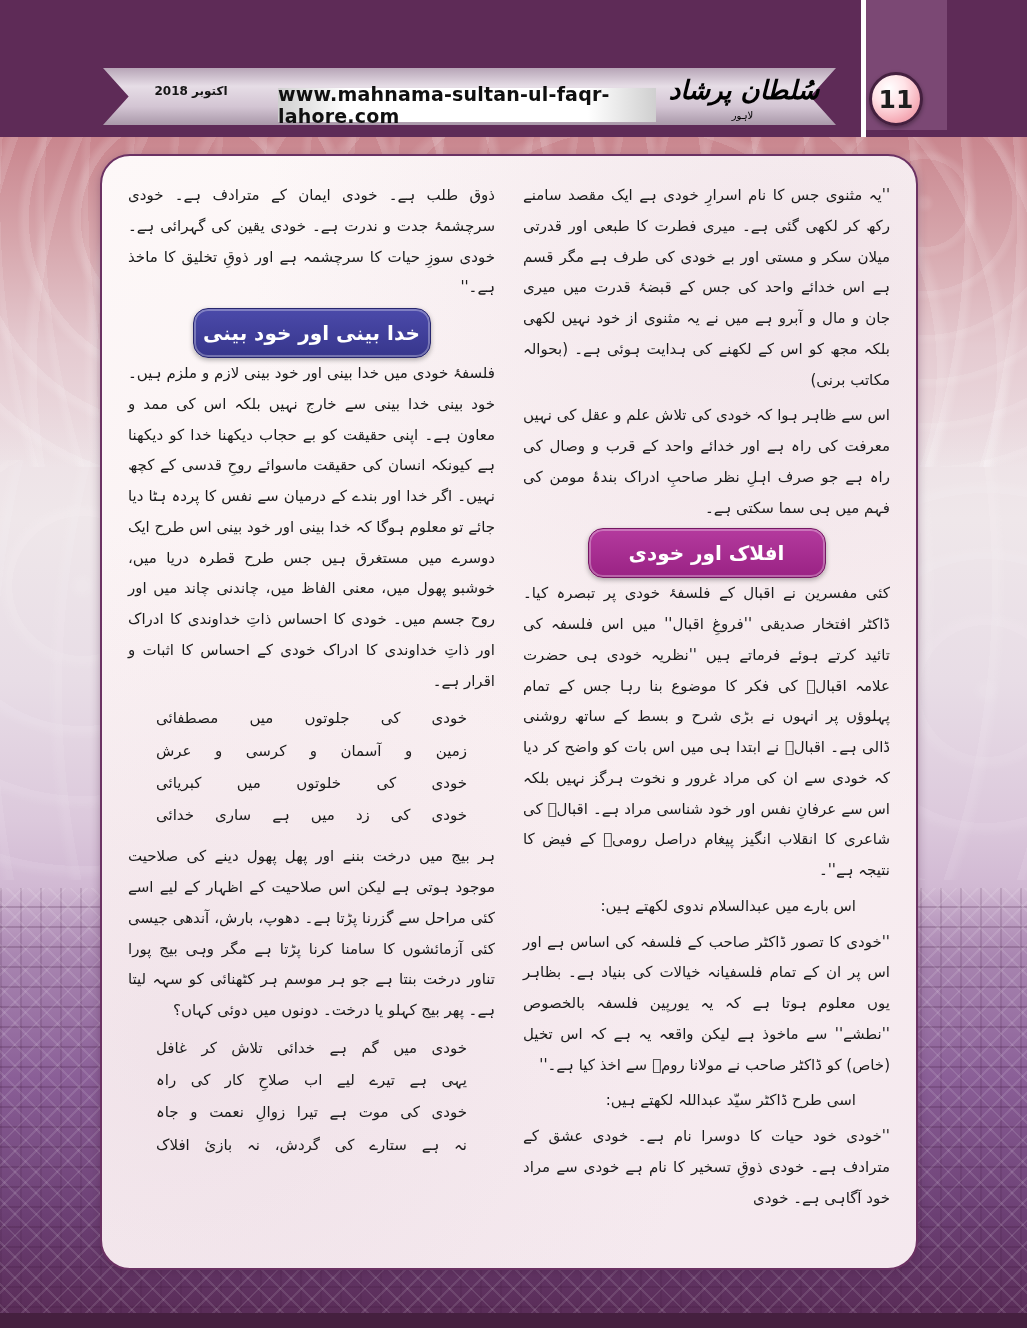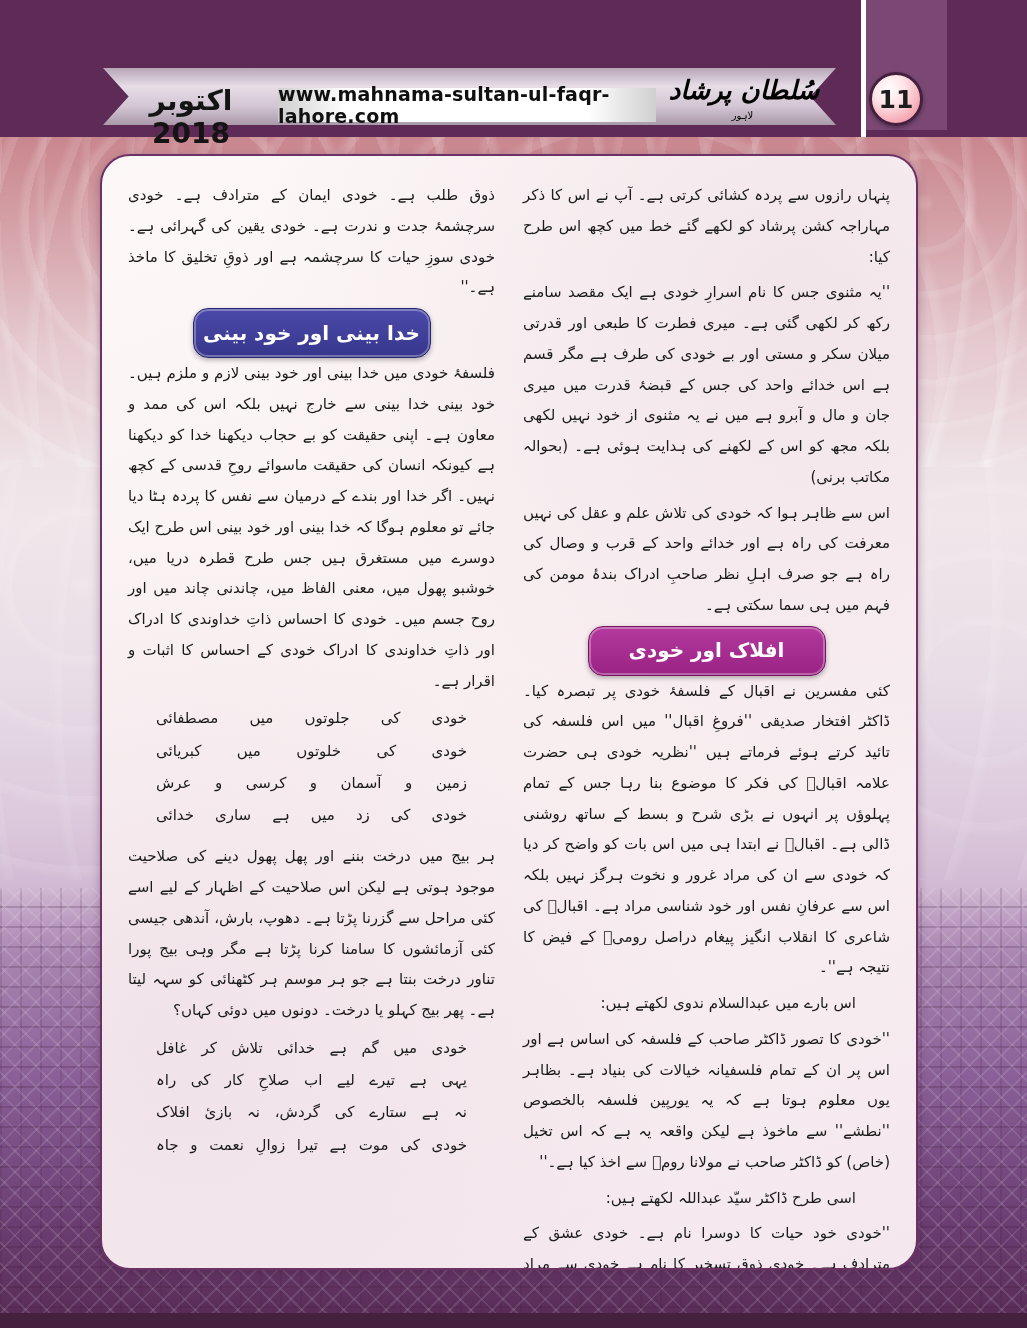--- a/index.html
+++ b/index.html
@@ -48,21 +48,21 @@
   }
   .url-strip {
     position:absolute; left:278px; top:88px; width:378px; height:34px;
     background:linear-gradient(90deg,#cfcfcf,#ffffff 18%,#ffffff 82%,#cfcfcf);
     display:flex; align-items:center; justify-content:center;
     font-size:19px; font-weight:bold; color:#101010; letter-spacing:.2px;
     direction:ltr;
   }
   .issue-date {
     position:absolute; left:126px; top:84px; width:130px; text-align:center;
-    font-size:28px; font-weight:bold; color:#141414; direction:rtl;
+    font-size:12px; font-weight:bold; color:#141414; direction:rtl;
   }
   .masthead {
     position:absolute; left:658px; top:76px; width:172px; text-align:center;
     color:#000; direction:rtl; line-height:1.1;
   }
   .masthead .main { font-size:26px; font-weight:bold; font-style:italic; }
   .masthead .sub { font-size:10px; display:inline-block; margin-right:3px; }
   .header-divider { position:absolute; left:861px; top:0; width:5px; height:137px; background:#ffffff; }
   .pageno-box { position:absolute; left:866px; top:0; width:81px; height:130px; background:#7b4874; }
   .pageno-circle {
@@ -121,44 +121,43 @@
   </div>
   <div class="header-divider"></div>
   <div class="pageno-box"></div>
   <div class="pageno-circle">11</div>
 </div>
 
 <div class="card">
   <div class="card-inner">
 
     <div class="col">
-      <p>پنہاں رازوں سے پردہ کشائی کرتی ہے۔ آپ نے اس کا ذکر مہاراجہ کشن پرشاد کو لکھے گئے خط میں کچھ اس طرح کیا:</p>
       <p>''یہ مثنوی جس کا نام اسرارِ خودی ہے ایک مقصد سامنے رکھ کر لکھی گئی ہے۔ میری فطرت کا طبعی اور قدرتی میلان سکر و مستی اور بے خودی کی طرف ہے مگر قسم ہے اس خدائے واحد کی جس کے قبضۂ قدرت میں میری جان و مال و آبرو ہے میں نے یہ مثنوی از خود نہیں لکھی بلکہ مجھ کو اس کے لکھنے کی ہدایت ہوئی ہے۔ (بحوالہ مکاتب برنی)</p>
       <p>اس سے ظاہر ہوا کہ خودی کی تلاش علم و عقل کی نہیں معرفت کی راہ ہے اور خدائے واحد کے قرب و وصال کی راہ ہے جو صرف اہلِ نظر صاحبِ ادراک بندۂ مومن کی فہم میں ہی سما سکتی ہے۔</p>
       <div class="banner banner-magenta">افلاک اور خودی</div>
       <p>کئی مفسرین نے اقبال کے فلسفۂ خودی پر تبصرہ کیا۔ ڈاکٹر افتخار صدیقی ''فروغِ اقبال'' میں اس فلسفہ کی تائید کرتے ہوئے فرماتے ہیں ''نظریہ خودی ہی حضرت علامہ اقبالؒ کی فکر کا موضوع بنا رہا جس کے تمام پہلوؤں پر انہوں نے بڑی شرح و بسط کے ساتھ روشنی ڈالی ہے۔ اقبالؒ نے ابتدا ہی میں اس بات کو واضح کر دیا کہ خودی سے ان کی مراد غرور و نخوت ہرگز نہیں بلکہ اس سے عرفانِ نفس اور خود شناسی مراد ہے۔ اقبالؒ کی شاعری کا انقلاب انگیز پیغام دراصل رومیؒ کے فیض کا نتیجہ ہے''۔</p>
       <p class="intro">اس بارے میں عبدالسلام ندوی لکھتے ہیں:</p>
       <p>''خودی کا تصور ڈاکٹر صاحب کے فلسفہ کی اساس ہے اور اس پر ان کے تمام فلسفیانہ خیالات کی بنیاد ہے۔ بظاہر یوں معلوم ہوتا ہے کہ یہ یورپین فلسفہ بالخصوص ''نطشے'' سے ماخوذ ہے لیکن واقعہ یہ ہے کہ اس تخیل (خاص) کو ڈاکٹر صاحب نے مولانا رومؒ سے اخذ کیا ہے۔''</p>
       <p class="intro">اسی طرح ڈاکٹر سیّد عبداللہ لکھتے ہیں:</p>
       <p>''خودی خود حیات کا دوسرا نام ہے۔ خودی عشق کے مترادف ہے۔ خودی ذوقِ تسخیر کا نام ہے خودی سے مراد خود آگاہی ہے۔ خودی</p>
     </div>
 
     <div class="col">
       <p>ذوق طلب ہے۔ خودی ایمان کے مترادف ہے۔ خودی سرچشمۂ جدت و ندرت ہے۔ خودی یقین کی گہرائی ہے۔ خودی سوزِ حیات کا سرچشمہ ہے اور ذوقِ تخلیق کا ماخذ ہے۔''</p>
       <div class="banner banner-blue">خدا بینی اور خود بینی</div>
       <p>فلسفۂ خودی میں خدا بینی اور خود بینی لازم و ملزم ہیں۔ خود بینی خدا بینی سے خارج نہیں بلکہ اس کی ممد و معاون ہے۔ اپنی حقیقت کو بے حجاب دیکھنا خدا کو دیکھنا ہے کیونکہ انسان کی حقیقت ماسوائے روحِ قدسی کے کچھ نہیں۔ اگر خدا اور بندے کے درمیان سے نفس کا پردہ ہٹا دیا جائے تو معلوم ہوگا کہ خدا بینی اور خود بینی اس طرح ایک دوسرے میں مستغرق ہیں جس طرح قطرہ دریا میں، خوشبو پھول میں، معنی الفاظ میں، چاندنی چاند میں اور روح جسم میں۔ خودی کا احساس ذاتِ خداوندی کا ادراک اور ذاتِ خداوندی کا ادراک خودی کے احساس کا اثبات و اقرار ہے۔</p>
       <div class="verse">
         <div class="verse-line">خودی کی جلوتوں میں مصطفائی</div>
+        <div class="verse-line">زمین و آسمان و کرسی و عرش</div>
         <div class="verse-line">خودی کی خلوتوں میں کبریائی</div>
-        <div class="verse-line">زمین و آسمان و کرسی و عرش</div>
         <div class="verse-line">خودی کی زد میں ہے ساری خدائی</div>
       </div>
       <p>ہر بیج میں درخت بننے اور پھل پھول دینے کی صلاحیت موجود ہوتی ہے لیکن اس صلاحیت کے اظہار کے لیے اسے کئی مراحل سے گزرنا پڑتا ہے۔ دھوپ، بارش، آندھی جیسی کئی آزمائشوں کا سامنا کرنا پڑتا ہے مگر وہی بیج پورا تناور درخت بنتا ہے جو ہر موسم ہر کٹھنائی کو سہہ لیتا ہے۔ پھر بیج کہلو یا درخت۔ دونوں میں دوئی کہاں؟</p>
       <div class="verse">
         <div class="verse-line">خودی میں گم ہے خدائی تلاش کر غافل</div>
         <div class="verse-line">یہی ہے تیرے لیے اب صلاحِ کار کی راہ</div>
+        <div class="verse-line">خودی کی موت ہے تیرا زوالِ نعمت و جاہ</div>
         <div class="verse-line">نہ ہے ستارے کی گردش، نہ بازیٔ افلاک</div>
-        <div class="verse-line">خودی کی موت ہے تیرا زوالِ نعمت و جاہ</div>
       </div>
     </div>
 
   </div>
 </div>
 
 </body></html>

